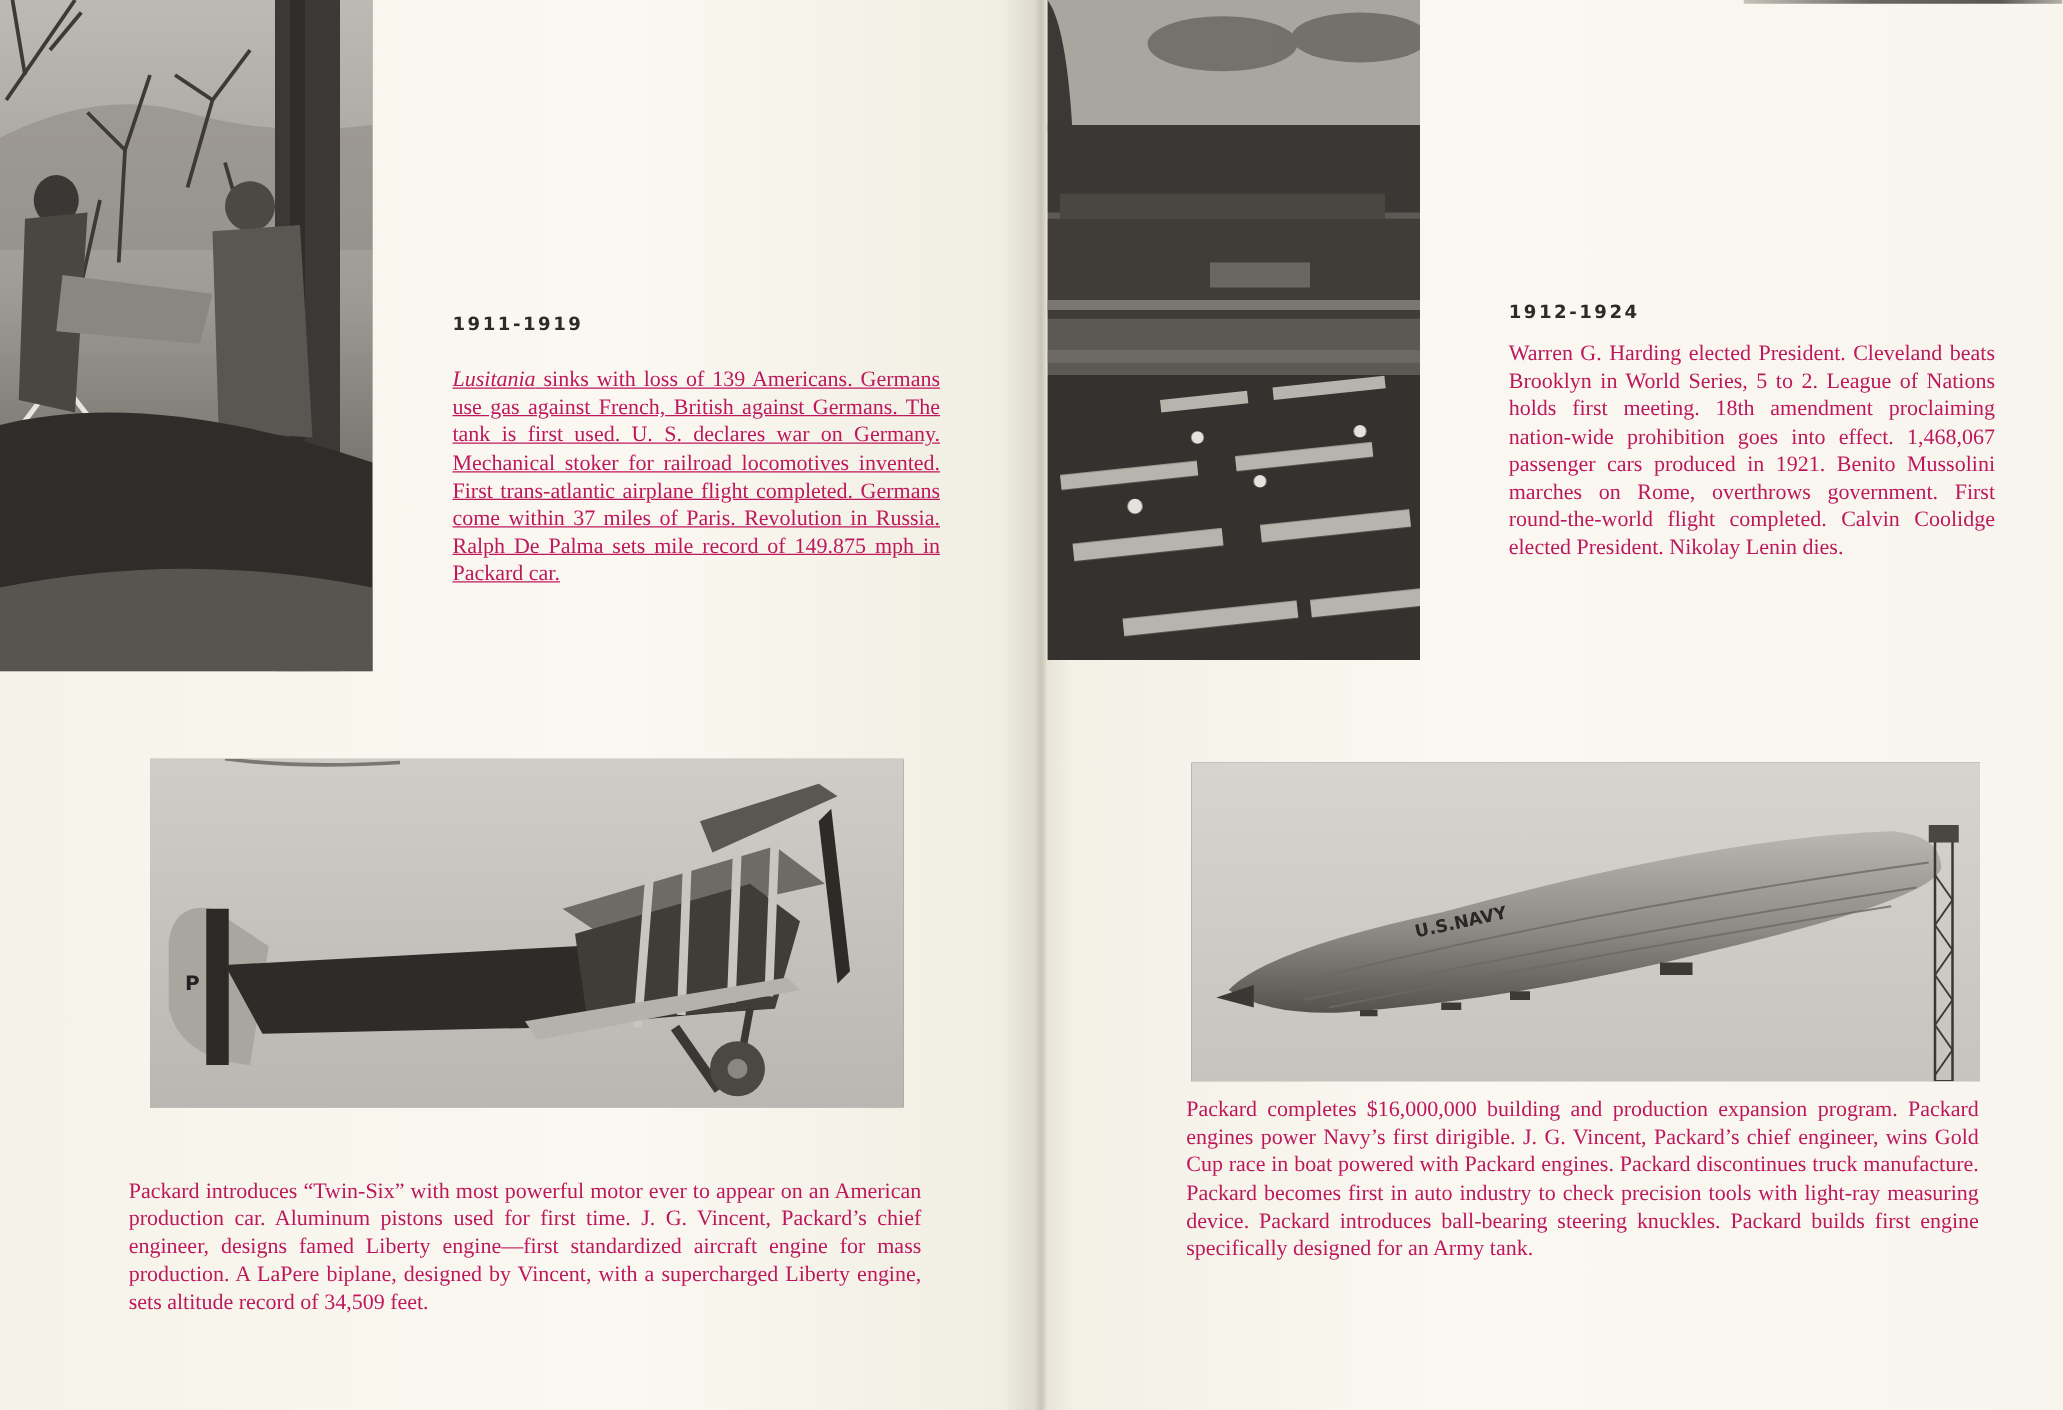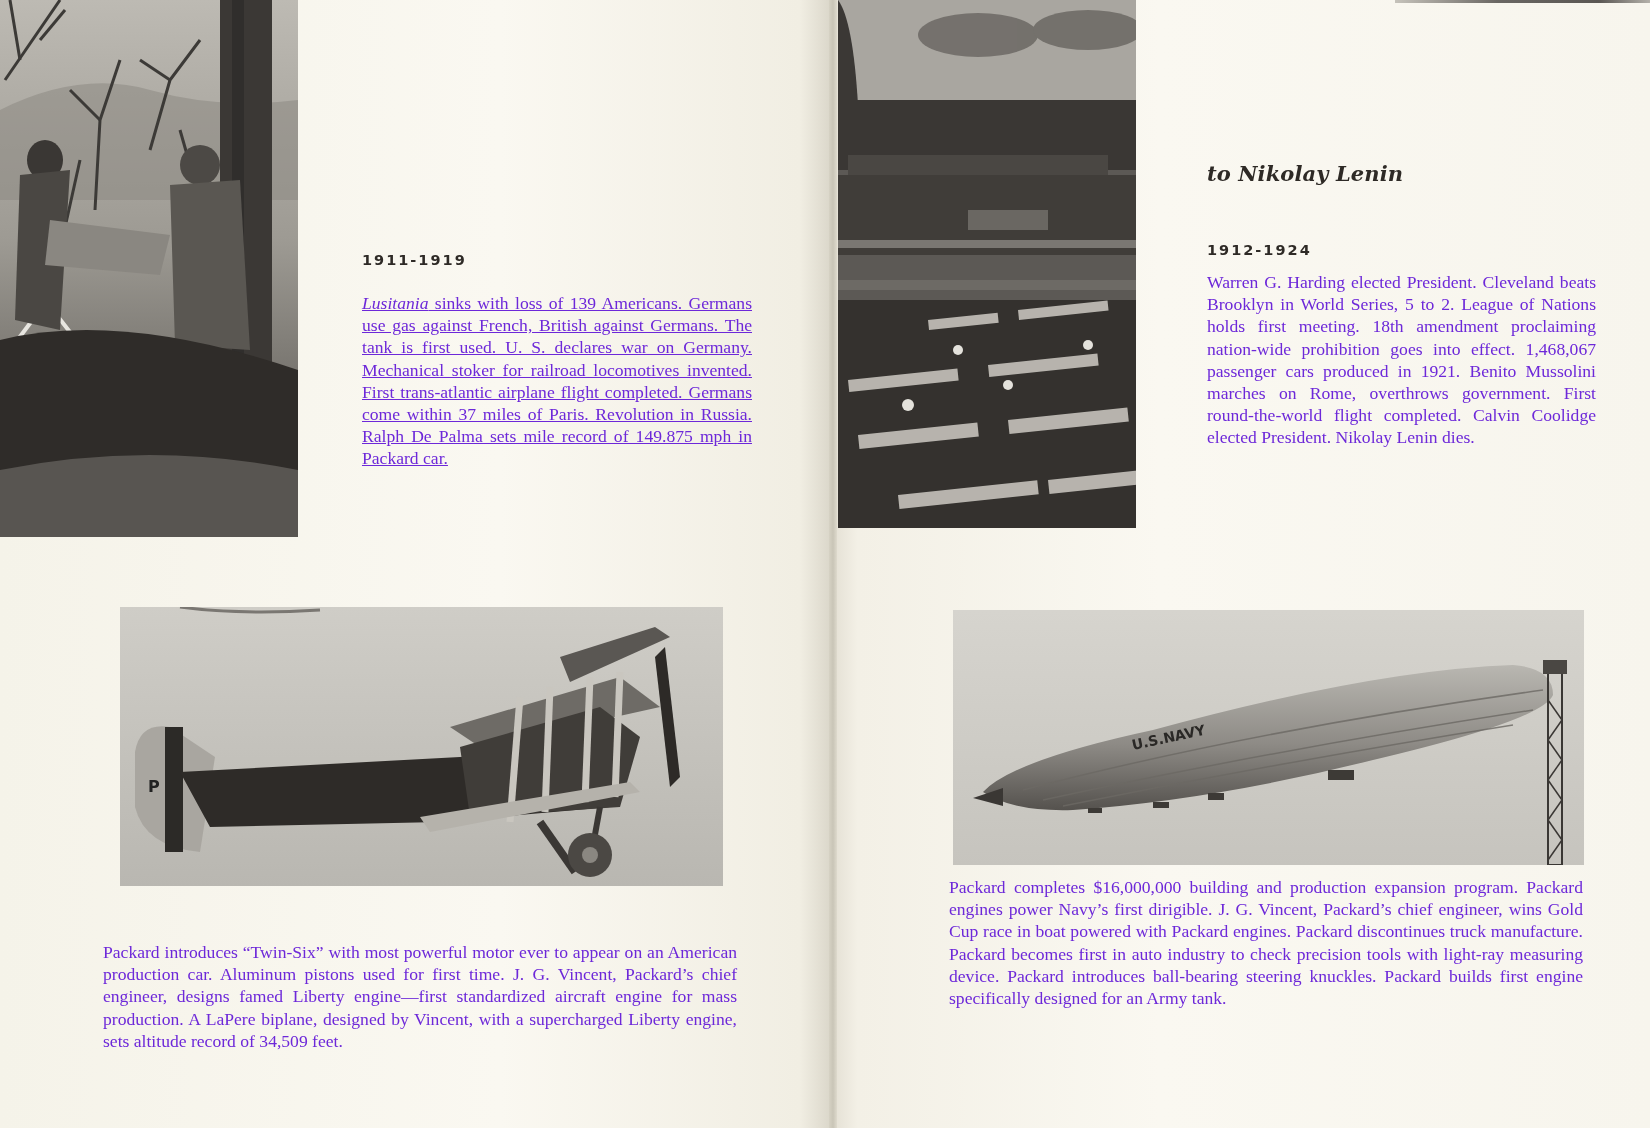--- a/index.html
+++ b/index.html
@@ -72,21 +72,21 @@
       font-size: 14.5px;
       letter-spacing: 2px;
       color: #2e2a26;
     }
     .body-text {
       position: absolute;
       font-family: "Liberation Serif", "DejaVu Serif", serif;
       font-size: 17.6px;
       line-height: 22.2px;
       text-align: justify;
-      color: #6d28d9;
+      color: #be185d;
     }
     .body-text em { font-style: italic; }
 
     .h-left  { left: 362px; top: 170px; width: 420px; }
     .y-left  { left: 362px; top: 252px; }
     .b-left  { left: 362px; top: 292px; width: 390px; text-decoration: underline; }
 
     .h-right { left: 1207px; top: 155px; width: 380px; }
     .y-right { left: 1207px; top: 242px; }
     .b-right { left: 1207px; top: 271px; width: 389px; }
@@ -218,21 +218,20 @@
       <g fill="#e4e2dc">
         <circle cx="120" cy="350" r="5"></circle>
           <circle cx="170" cy="385" r="5"></circle>
         <circle cx="70" cy="405" r="6"></circle>
           <circle cx="250" cy="345" r="5"></circle>
       </g>
     </svg>
   </div>
 
   <div class="heading h-right">
-    <div>to Nikolay Lenin</div>
   </div>
   <div class="years y-right">1912-1924</div>
   <div class="body-text b-right">Warren G. Harding elected President. Cleveland beats Brooklyn in World Series, 5 to 2. League of Nations holds first meeting. 18th amendment proclaiming nation-wide prohibition goes into effect. 1,468,067 passenger cars produced in 1921. Benito Mussolini marches on Rome, overthrows government. First round-the-world flight completed. Calvin Coolidge elected President. Nikolay Lenin dies.</div>
 
   <div class="photo photo-dirigible">
     <svg viewBox="0 0 631 255" preserveAspectRatio="none">
       <defs>
         <linearGradient id="sky3" x1="0" y1="0" x2="0" y2="1">
           <stop offset="0" stop-color="#d6d4ce"></stop>
           <stop offset="1" stop-color="#c6c4be"></stop>

